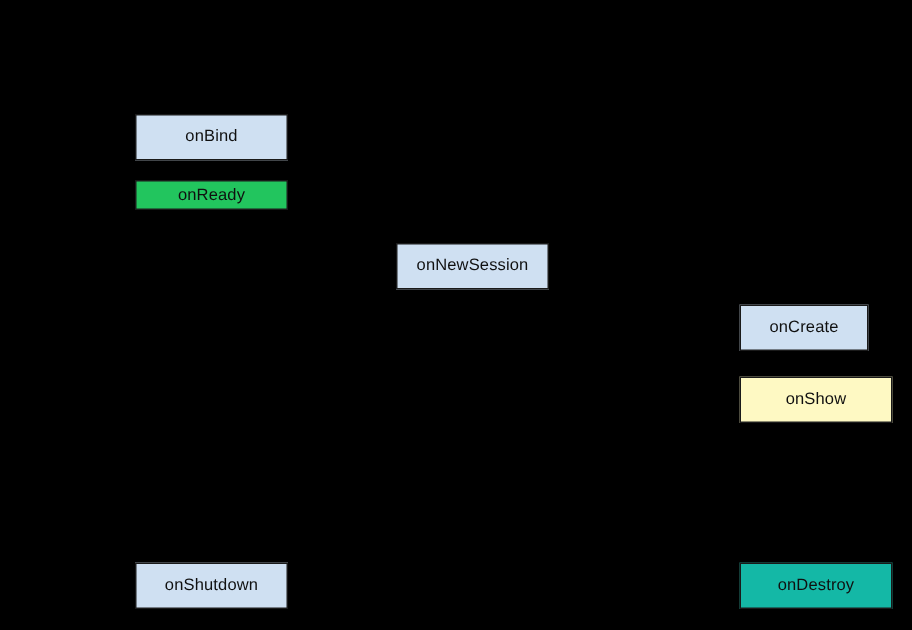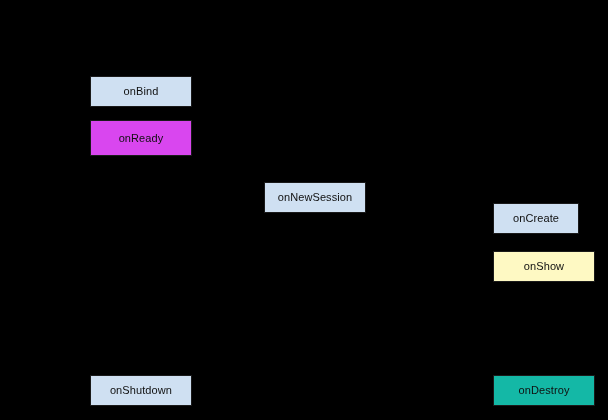--- a/index.html
+++ b/index.html
@@ -39,24 +39,24 @@
   }
 </style>
 </head>
 <body>
 
 <div id="canvas" style="width: 608px; height: 420px; background: rgb(0, 0, 0);">
 
 <div class="node" style="left: 90px; top: 76px; width: 102px; height: 31px; background: rgb(207, 224, 242); border-color: rgb(26, 26, 26); color: rgb(16, 16, 16);">
       <span class="node-label">onBind</span>
     </div>
-    <div class="node" style="left: 90px; top: 120px; width: 102px; height: 36px; background: #d946ef; border-color: rgb(26, 26, 26); color: rgb(16, 16, 16);">
+    <div class="node" style="left: 90px; top: 120px; width: 102px; height: 20px; background: #22c55e; border-color: rgb(26, 26, 26); color: rgb(16, 16, 16);">
       <span class="node-label">onReady</span>
     </div>
-    <div class="node" style="left: 264px; top: 162px; width: 102px; height: 31px; background: rgb(207, 224, 242); border-color: rgb(26, 26, 26); color: rgb(16, 16, 16); margin-top: 20px;">
+    <div class="node" style="left: 264px; top: 162px; width: 102px; height: 31px; background: rgb(207, 224, 242); border-color: rgb(26, 26, 26); color: rgb(16, 16, 16);">
       <span class="node-label">onNewSession</span>
     </div>
     <div class="node" style="left: 493px; top: 203px; width: 86px; height: 31px; background: rgb(207, 224, 242); border-color: rgb(26, 26, 26); color: rgb(16, 16, 16);">
       <span class="node-label">onCreate</span>
     </div>
     <div class="node" style="left: 493px; top: 251px; width: 102px; height: 31px; background: #fef9c3; border-color: rgb(26, 26, 26); color: rgb(16, 16, 16);">
       <span class="node-label">onShow</span>
     </div>
     <div class="node" style="left: 90px; top: 375px; width: 102px; height: 31px; background: rgb(207, 224, 242); border-color: rgb(26, 26, 26); color: rgb(16, 16, 16);">
       <span class="node-label">onShutdown</span>

